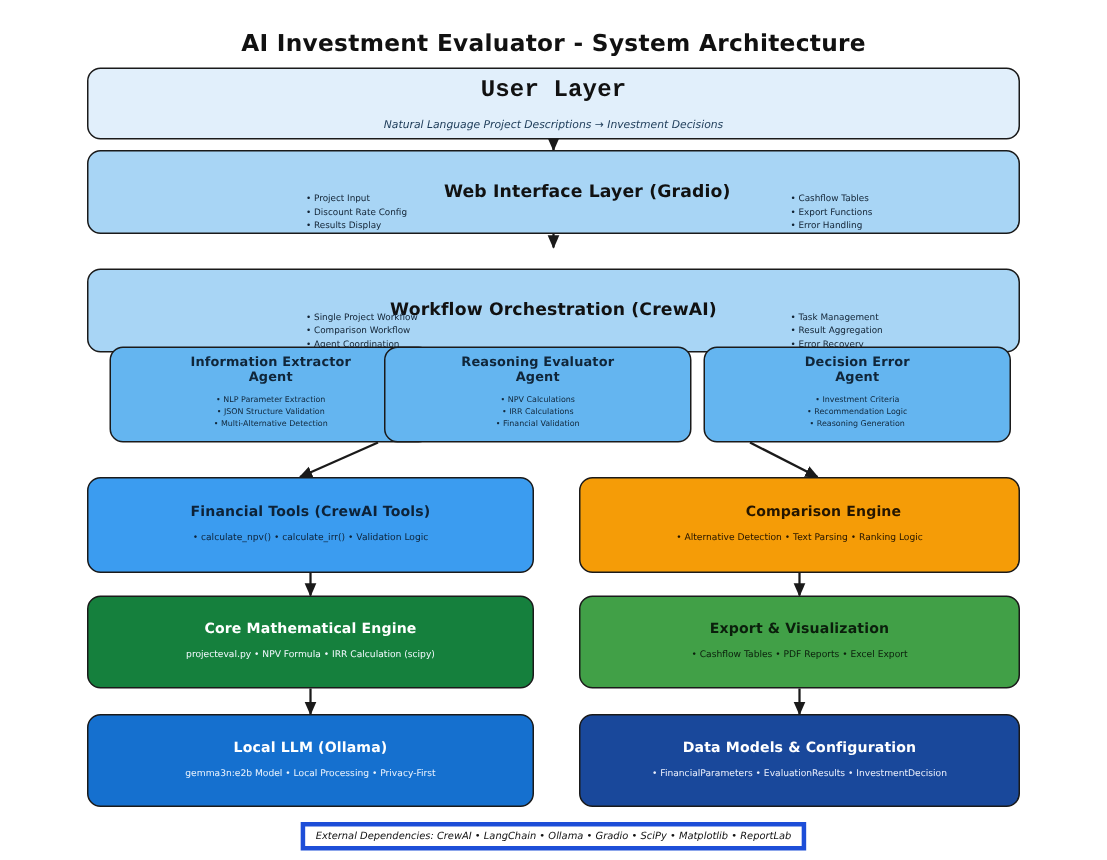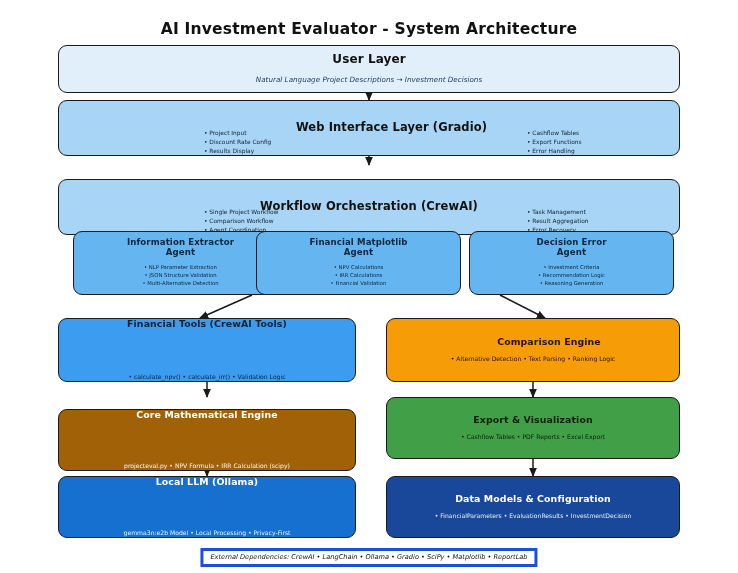--- a/index.html
+++ b/index.html
@@ -60,21 +60,21 @@
     z-index: 3;
   }
 
   
   .band { left: 58px; width: 622px; }
 
   #user-layer {
     top: 45px; height: 48px;
     background: #e1effb;
   }
-  #user-layer .title { font-size: 12px; color: #111; }
+  #user-layer .title { font-size: 16px; color: #111; font-family: Liberation Mono, monospace; }
   #user-layer .sub {
     font-size: 7.2px; font-style: italic; color: #1b3a57;
     margin-top: 8px;
   }
 
   .layer-blue { background: #a8d5f5; }
 
   #web-layer { top: 100px; height: 56px; padding-left: 45px; }
   #wf-layer  { top: 179px; height: 56px; }
 
@@ -105,36 +105,36 @@
   }
   #agent-extractor { left: 33px;  width: 215px; margin-left: 40px; }
   #agent-financial { left: 256px; width: 205px; }
   #agent-decision  { left: 469px; width: 205px; }
   .agent .title { font-size: 8.6px; color: #10263a; }
   .agent .sub {
     font-size: 5.3px; color: #10263a; margin-top: 6px; line-height: 1.5;
   }
 
   
-  .col-left  { left: 58px;  width: 298px; justify-content: space-between; }
+  .col-left  { left: 58px;  width: 298px; }
   .col-right { left: 386px; width: 294px; }
 
   .row-tools { top: 318px; height: 64px; }
   .row-core  { top: 397px; height: 62px; }
   .row-base  { top: 476px; height: 62px; }
 
   #financial-tools { background: #3b9cf0; }
   #financial-tools .title { font-size: 9.4px; color: #0d2238; }
   #financial-tools .sub { font-size: 6.1px; color: #0d2238; margin-top: 8px; }
 
   #comparison-engine { background: #f59c07; }
   #comparison-engine .title { font-size: 9.4px; color: #241500; margin-left: 32px; }
   #comparison-engine .sub { font-size: 6.1px; color: #241500; margin-top: 8px; }
 
-  #core-math { background: #a16207; margin-top: 12px; }
+  #core-math { background: #15803d; }
   #core-math .title { font-size: 9.4px; color: #ffffff; }
   #core-math .sub { font-size: 6.1px; color: #f2f8fe; margin-top: 8px; }
 
   #export-viz { background: #41a047; }
   #export-viz .title { font-size: 9.4px; color: #0b1f0c; }
   #export-viz .sub { font-size: 6.1px; color: #0b1f0c; margin-top: 8px; }
 
   #local-llm { background: #1570cf; }
   #local-llm .title { font-size: 9.4px; color: #ffffff; }
   #local-llm .sub { font-size: 6.1px; color: #eaf3fd; margin-top: 8px; }
@@ -234,21 +234,21 @@
     <div class="title">Information Extractor</div>
     <div class="title">Agent</div>
     <div class="sub">
       <div>• NLP Parameter Extraction</div>
       <div>• JSON Structure Validation</div>
       <div>• Multi-Alternative Detection</div>
     </div>
   </div>
 
   <div class="node agent" id="agent-financial">
-    <div class="title">Financial Matplotlib</div>
+    <div class="title">Reasoning Evaluator</div>
     <div class="title">Agent</div>
     <div class="sub">
       <div>• NPV Calculations</div>
       <div>• IRR Calculations</div>
       <div>• Financial Validation</div>
     </div>
   </div>
 
   <div class="node agent" id="agent-decision">
     <div class="title">Decision Error</div>

